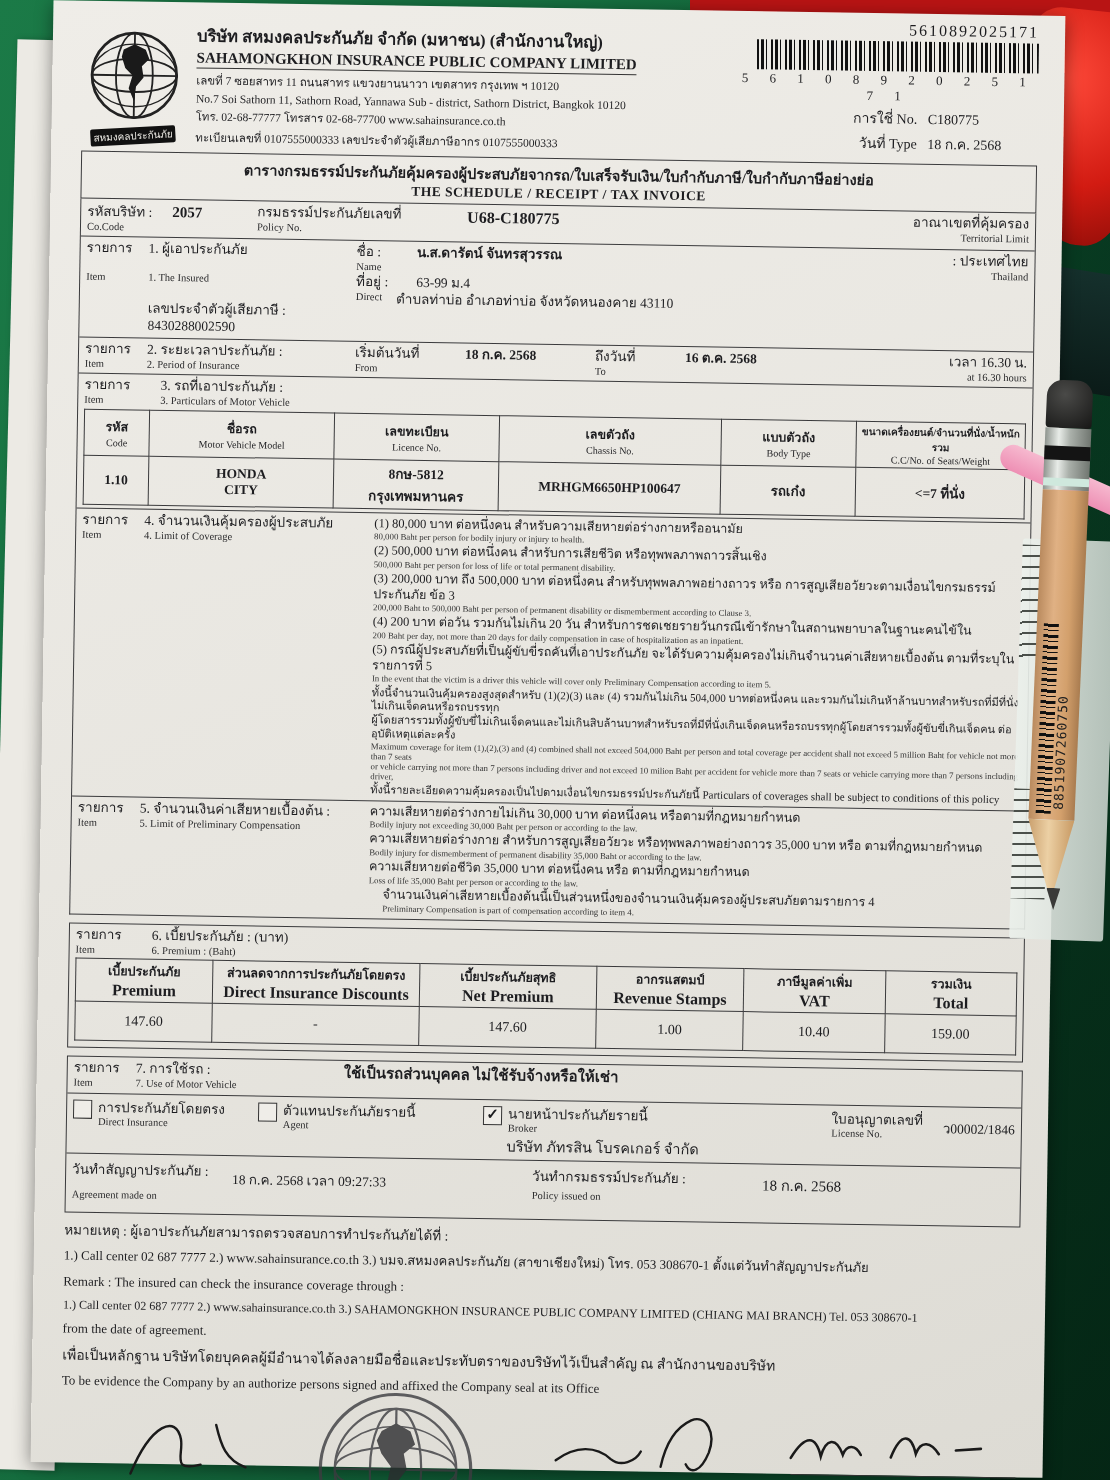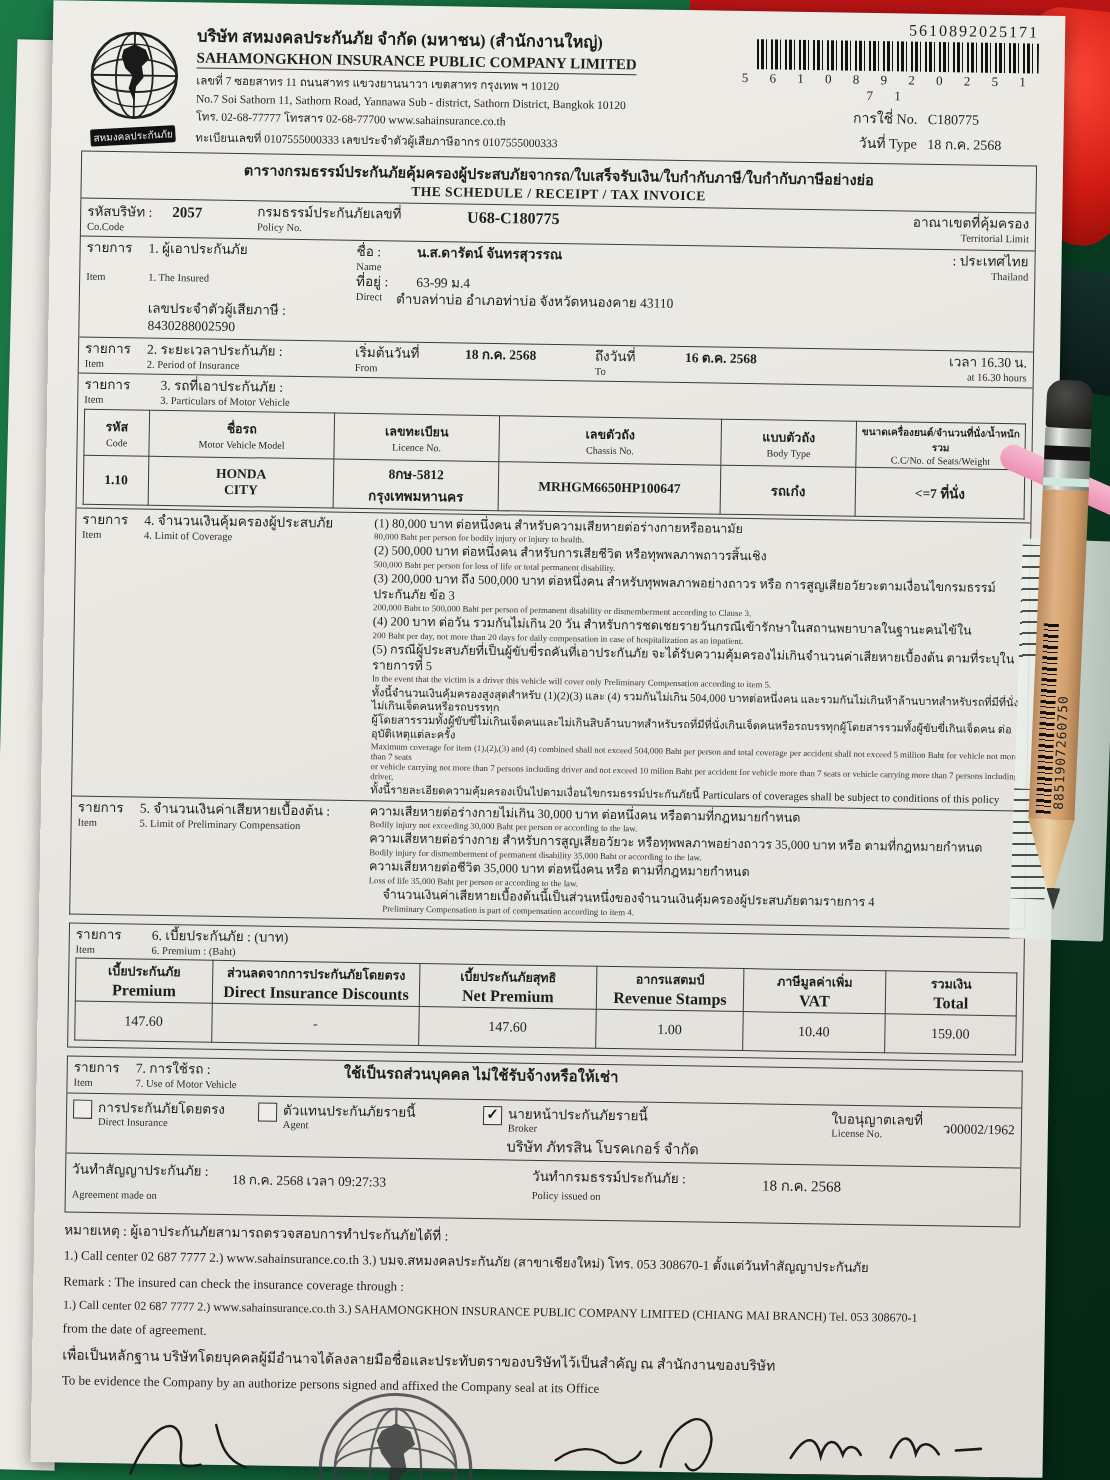--- a/index.html
+++ b/index.html
@@ -442,21 +442,21 @@
             <div class="en">Broker</div>
             </span>
         </div>
         <div class="th" style="font-size:14.5px;margin:2px 0 0 24px;">บริษัท ภัทรสิน โบรคเกอร์ จำกัด</div>
       </div>
       <div style="flex:1;display:flex;justify-content:flex-end;gap:20px;">
         <span>
             <div class="th">ใบอนุญาตเลขที่</div>
           <div class="en">License No.</div>
           </span>
-        <span class="th" style="padding-top:8px;">ว00002/1962</span>
+        <span class="th" style="padding-top:8px;">ว00002/1846</span>
       </div>
     </div>
 
     <div class="row" style="border-bottom:none;padding:8px 6px 10px;">
       <div style="width:160px;">
         <div class="th">วันทำสัญญาประกันภัย :</div>
         <div class="en" style="margin-top:10px;">Agreement made on</div>
       </div>
       <div class="th" style="width:300px;padding-top:8px;">18 ก.ค. 2568 เวลา  09:27:33</div>
       <div style="width:230px;">

